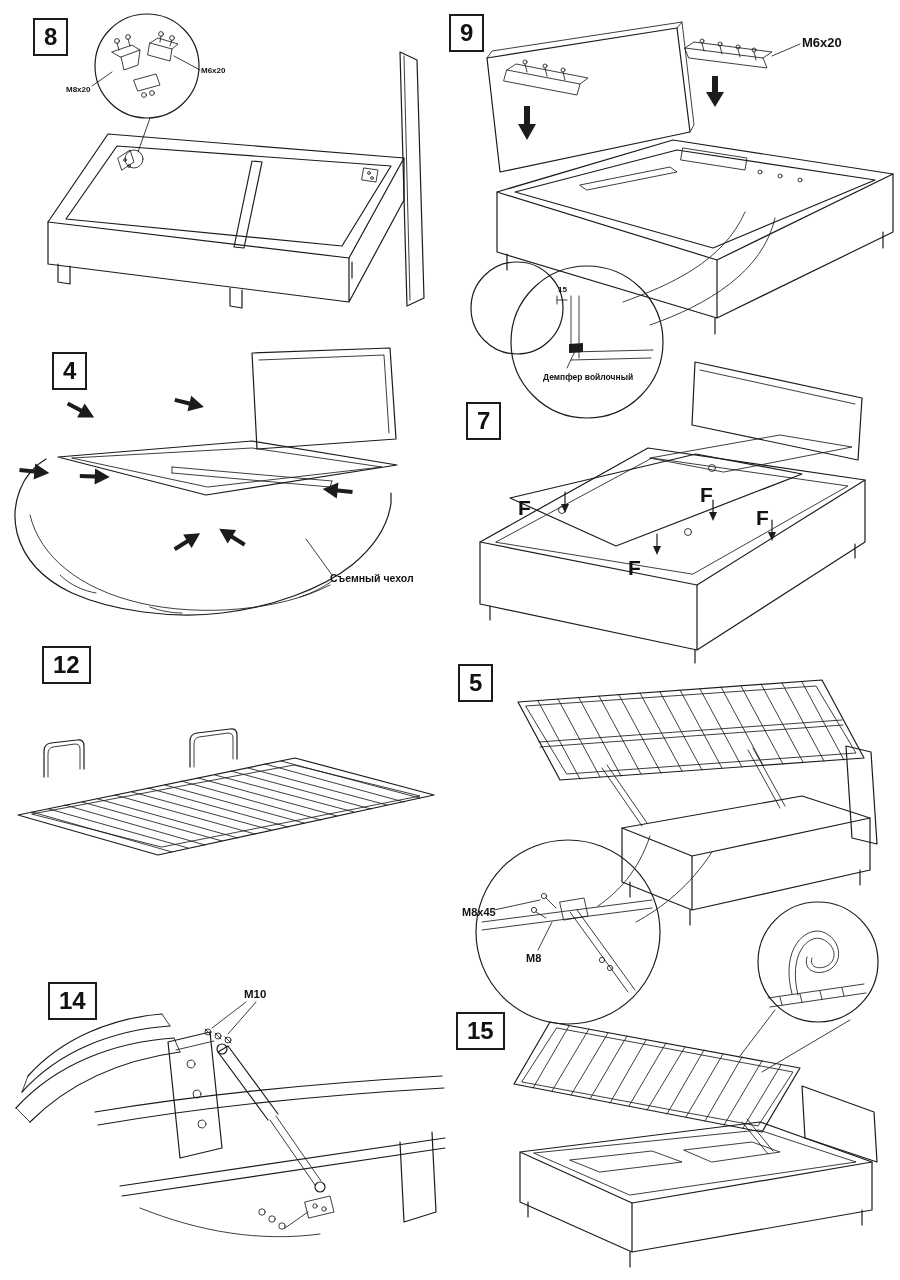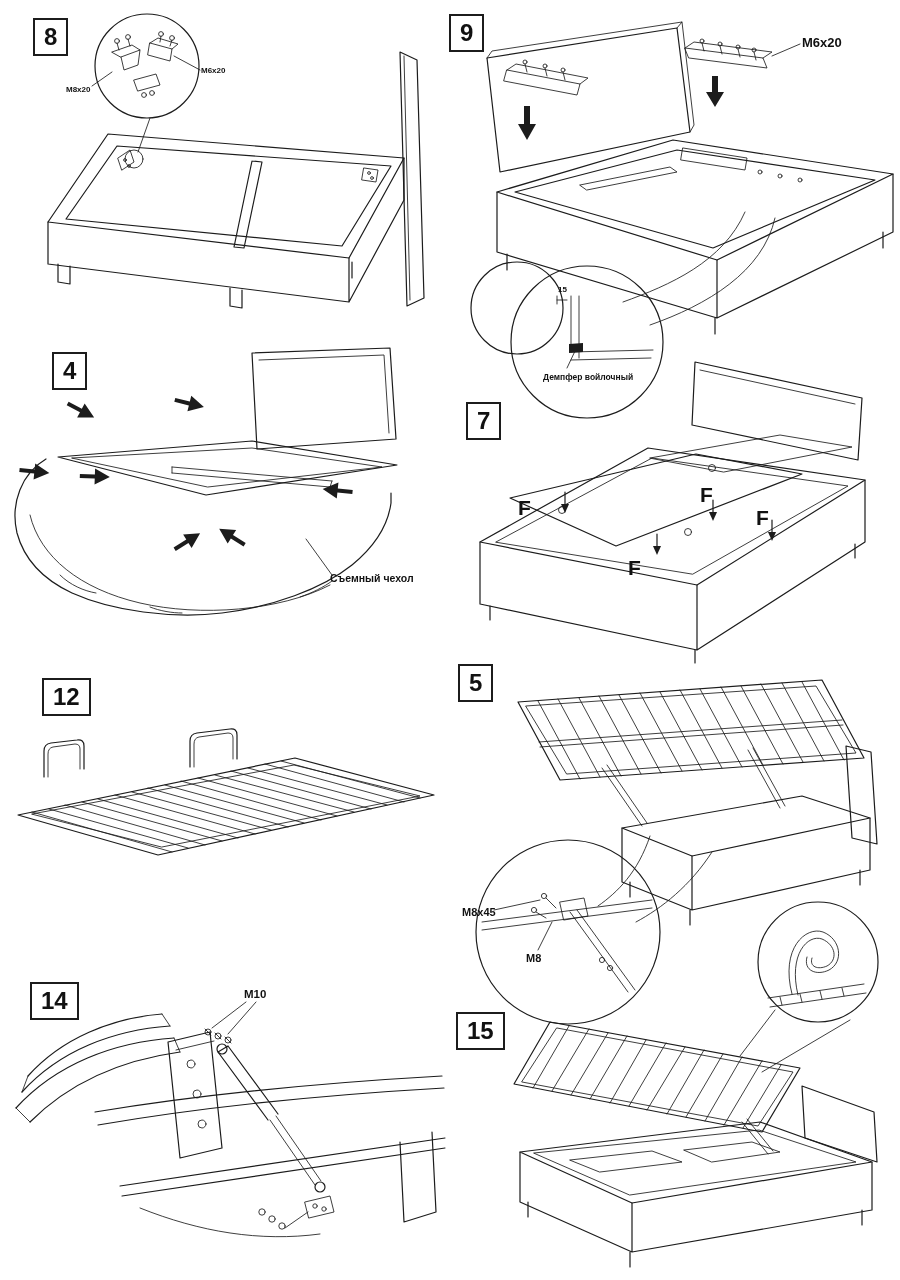--- a/index.html
+++ b/index.html
@@ -20,23 +20,23 @@
 </style>
 </head>
 <body>
 
 <div id="sheet">
 
   <div class="step-num" style="left:33px; top:18px">8</div>
   <div class="step-num" style="left:449px; top:14px">9</div>
   <div class="step-num" style="left:52px; top:352px">4</div>
   <div class="step-num" style="left:466px; top:402px">7</div>
-  <div class="step-num" style="left:42px; top:678px">12</div>
+  <div class="step-num" style="left:42px; top:646px">12</div>
   <div class="step-num" style="left:458px; top:664px">5</div>
-  <div class="step-num" style="left:30px; top:982px">14</div>
+  <div class="step-num" style="left:48px; top:982px">14</div>
   <div class="step-num" style="left:456px; top:1012px">15</div>
 
   <svg style="left:0px; top:0px" width="450" height="345" viewBox="0 0 450 345">
     <g class="ln">
       <path d="M400 52 L417 60 L424 298 L407 306 Z"></path>
       <path class="thin" d="M404 56 L410 300"></path>
       <path d="M48 222 L108 134 L404 158 L349 258 Z"></path>
       <path d="M66 219 L117 146 L391 166 L342 246 Z"></path>
       <path d="M48 222 L48 264 L349 302 L349 258 M404 158 L404 200 L349 302"></path>
       <path d="M252 161 L234 247 M262 162 L244 248 M252 161 L262 162 M234 247 L244 248"></path>

